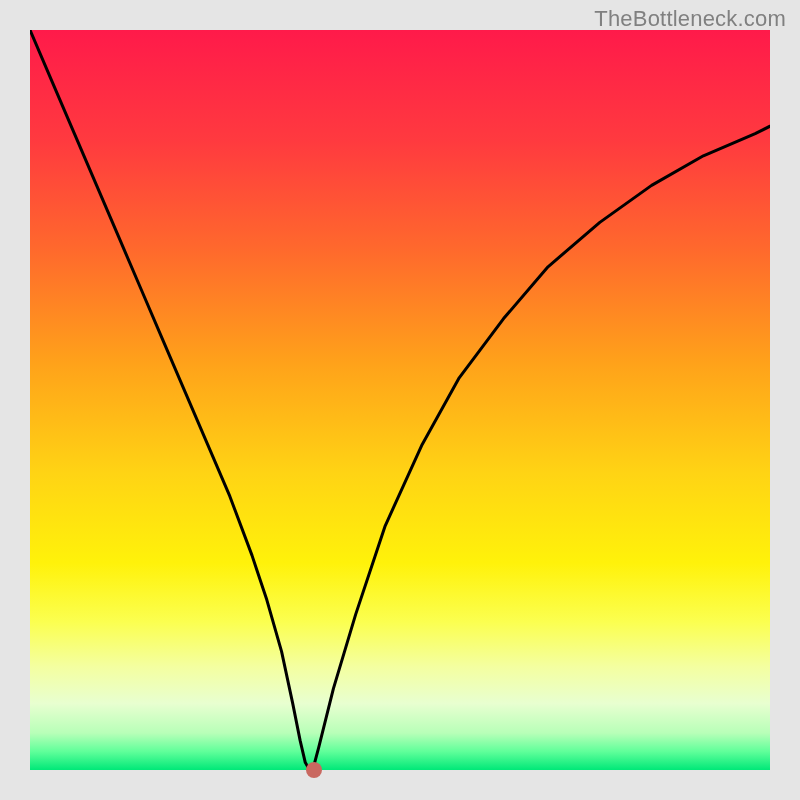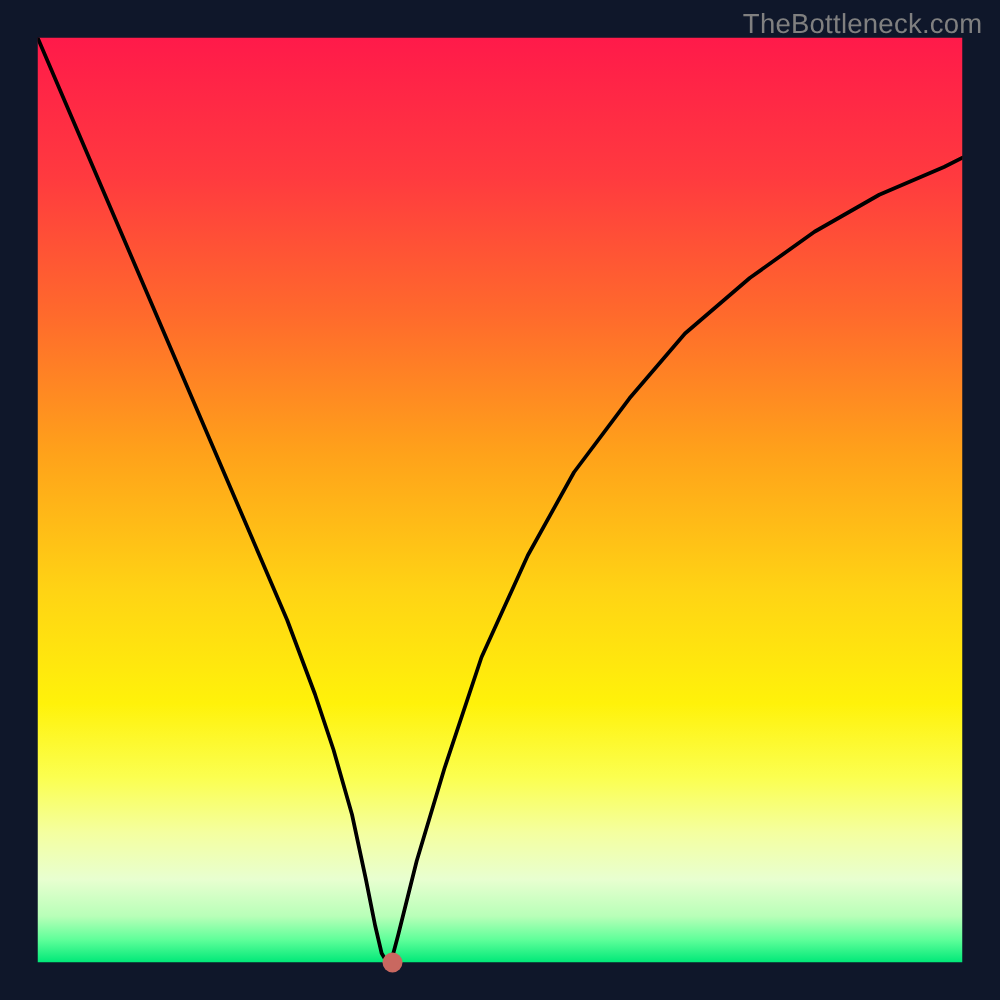--- a/index.html
+++ b/index.html
@@ -1,18 +1,18 @@
 <!DOCTYPE html>
 <html><head>
 <meta charset="utf-8">
 <style>
   * { margin: 0; padding: 0; box-sizing: border-box; }
   body { width: 800px; height: 800px; background: #000; position: relative; font-family: Arial, sans-serif; }
   .watermark { position: absolute; top: 6px; right: 14px; color: #808080; font-size: 22px; font-weight: normal; letter-spacing: 0.2px; z-index: 10; }
-  .outer { position: absolute; left: 0; top: 0; width: 800px; height: 800px; background: #0f172a; }
+  .outer { position: absolute; left: 0; top: 0; width: 800px; height: 800px; background: #e5e5e5; }
   .plot-area { position: absolute; left: 30px; top: 30px; width: 740px; height: 740px; }
   .gradient-bg { position: absolute; left: 0; top: 0; width: 100%; height: 100%; }
   svg.curve { position: absolute; left: 0; top: 0; width: 100%; height: 100%; }
   .marker { position: absolute; width: 16px; height: 16px; border-radius: 50%; background: #c96860; transform: translate(-50%, -50%); }
 </style>
 </head>
 <body>
 
 <div class="outer">
   <div class="watermark">TheBottleneck.com</div>

